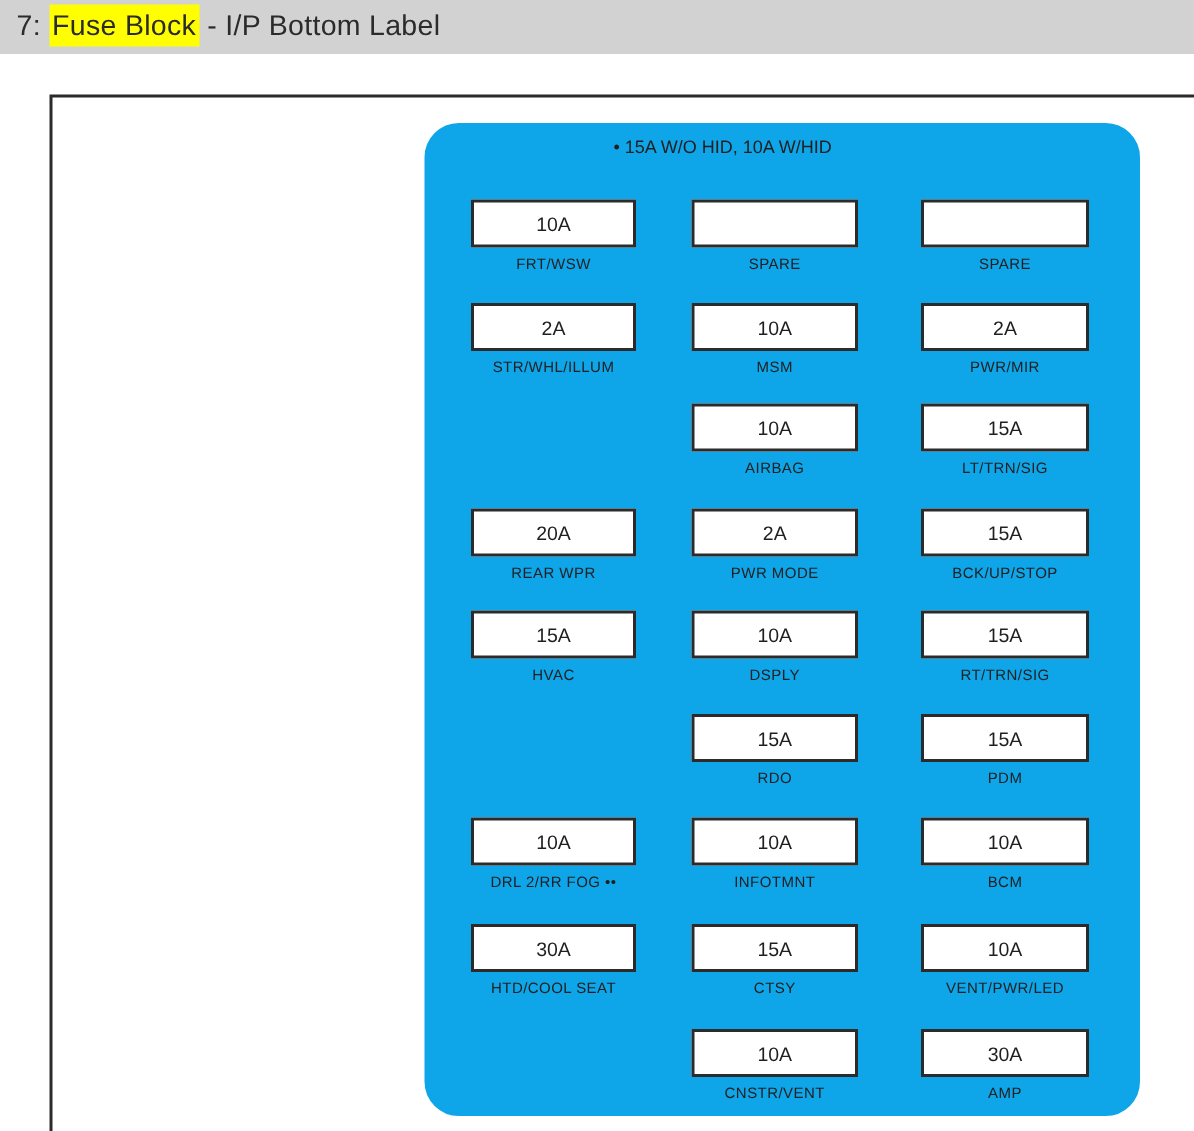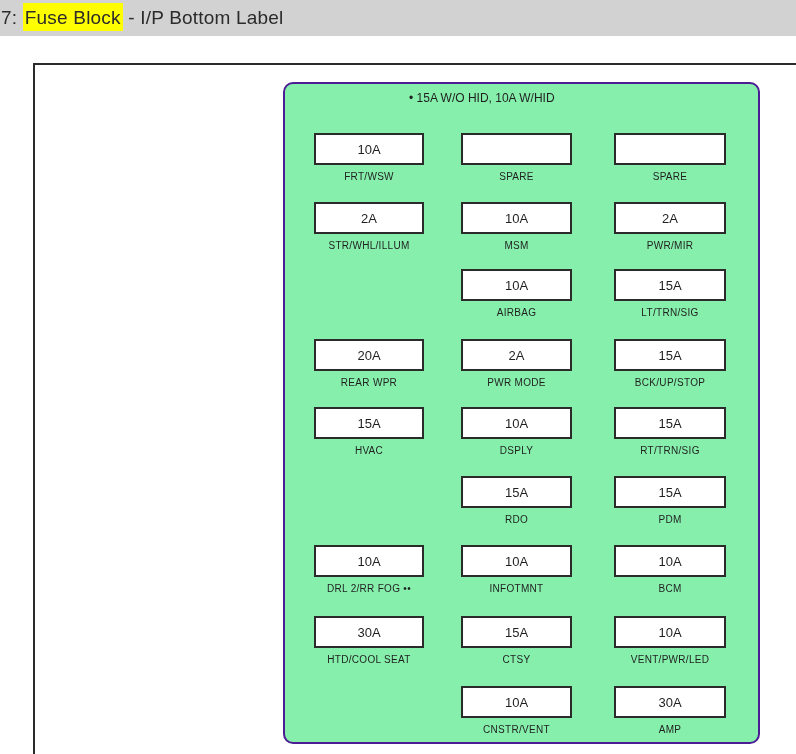--- a/index.html
+++ b/index.html
@@ -9,34 +9,34 @@
     font-family:"Liberation Sans","DejaVu Sans",sans-serif;
     -webkit-font-smoothing:antialiased;
   }
   
   .header-bar{
     position:absolute;left:0;top:0;width:796px;height:36px;
     background:#d2d2d2;
     display:flex;align-items:center;
   }
   .header-title{
-    font-size:19px;color:#2b2b2b;margin-left:1px;white-space:pre;
+    font-size:19px;color:#2b2b2b;margin-left:11px;white-space:pre;
     letter-spacing:0.2px;
   }
   .hl{background:#ffff00;padding:4px 2px 3px 2px;}
   
   .outer-rect{
     position:absolute;left:33px;top:63px;width:780px;height:720px;
     border:2px solid #2b2b2b;box-sizing:border-box;background:#ffffff;
   }
   
   .fuse-panel{
     position:absolute;left:283px;top:82px;width:477px;height:662px;
-    border:2px solid #4c1d95;border-radius:10px;box-sizing:border-box;
-    background:#86efac;
+    border:2px solid #0ea5e9;border-radius:23px;box-sizing:border-box;
+    background:#0ea5e9;
   }
   .notes{
     position:absolute;left:115px;top:6px;
     font-size:12px;color:#1f1f1f;line-height:17px;white-space:nowrap;
   }
   .note-0{margin-left:9px;}
   
   .cell{position:absolute;}
   .c0{left:29px;width:110px;}
   .c1{left:176px;width:111px;}

